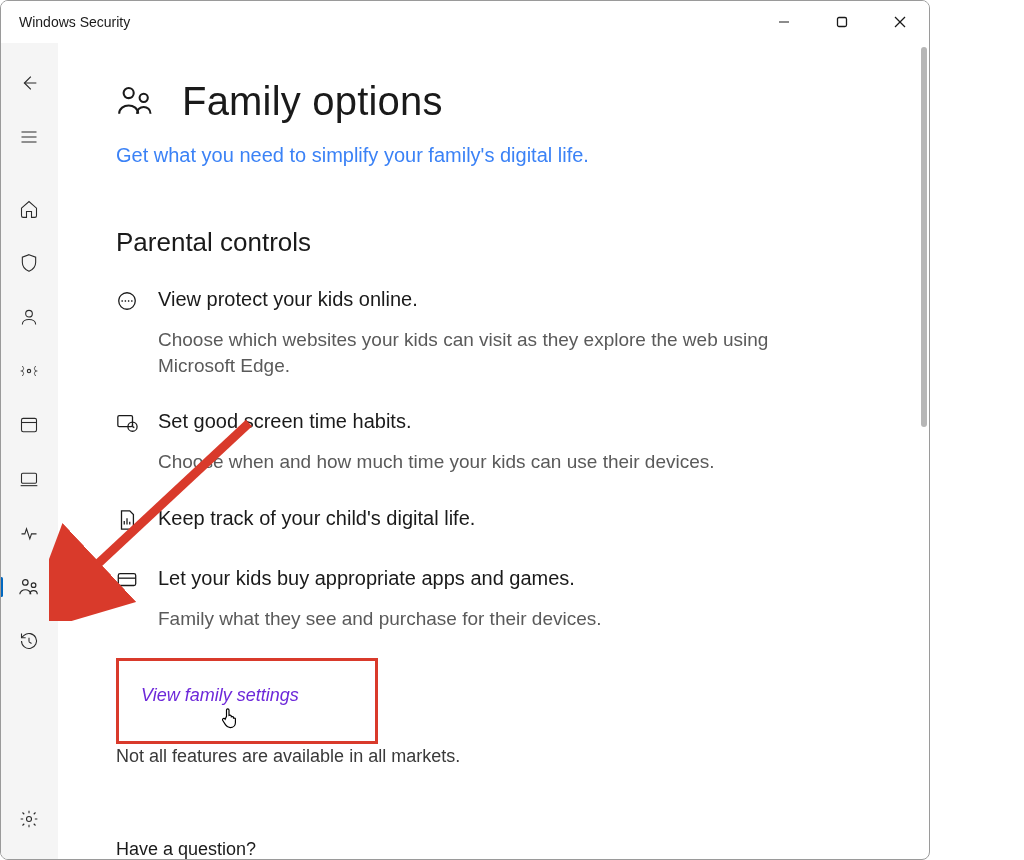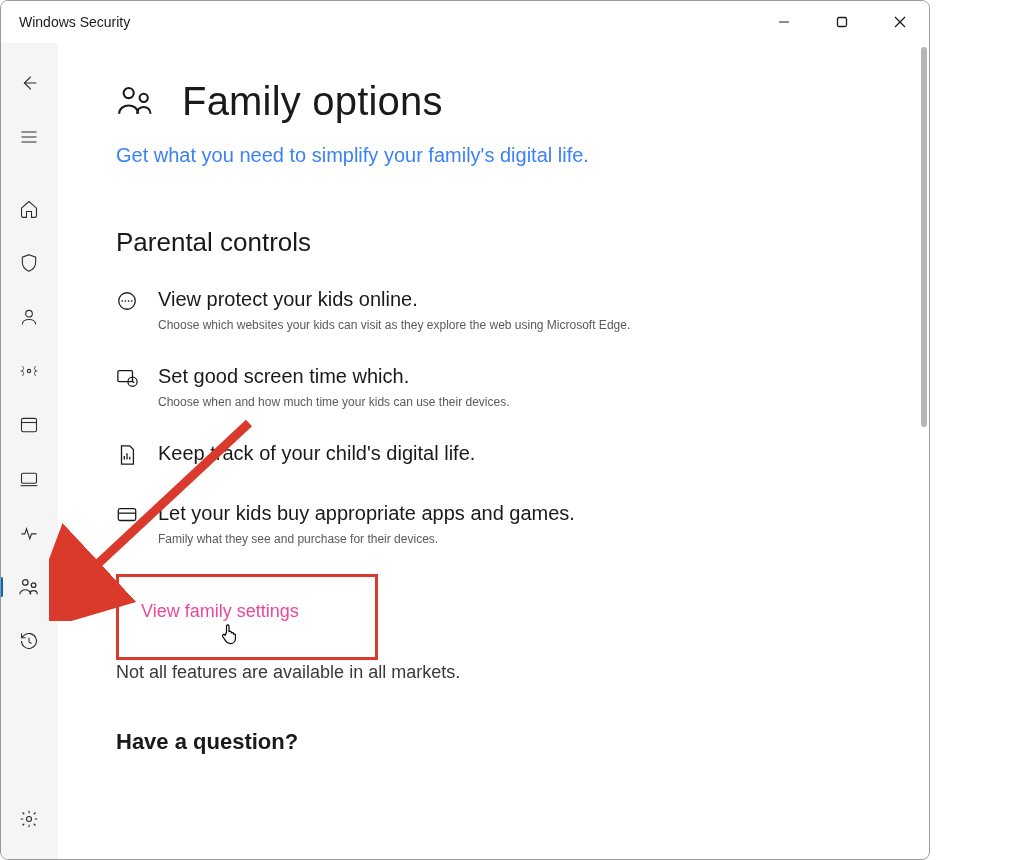--- a/index.html
+++ b/index.html
@@ -93,38 +93,38 @@
   .page-title { font-size:40px; font-weight:400; letter-spacing:.2px; }
   .page-sub { font-size:20px; color:#3b82f6; margin-top:20px; }
 
   .section-title { font-size:26px; font-weight:400; margin-top:60px; }
 
   .feature-list { margin-top:30px; display:flex; flex-direction:column; gap:32px; }
   .feature { display:flex; gap:18px; }
   .ficon { width:24px; flex:0 0 24px; margin-top:2px; }
   .ficon svg { width:22px; height:22px; stroke:#1a1a1a; fill:none; stroke-width:1.4; }
   .ftitle { font-size:20px; color:#1a1a1a; }
-  .fdesc { font-size:12px; color:#5a5a5a; margin-top:6px; max-width:620px; line-height:1.35; }
+  .fdesc { font-size:19px; color:#5a5a5a; margin-top:16px; max-width:620px; line-height:1.35; }
 
   .view-settings-box {
     margin-top:26px;
     border:3px solid #d93a2b;
     width:262px;
     height:86px;
     display:flex;
     align-items:flex-start;
     padding:24px 20px 0 22px;
     position:relative;
   }
-  .view-settings-link { font-size:18px; color:#ec4899; }
+  .view-settings-link { font-size:18px; color:#6d28d9;font-style:italic; }
   .cursor { position:absolute; left:100px; top:45px; }
   .cursor svg { width:20px; height:24px; }
 
   .disclaimer { margin-top:2px; font-size:18px; color:#3a3a3a; }
-  .question-heading { margin-top:46px; font-size:22px; font-weight:700; }
+  .question-heading { margin-top:72px; font-size:18px; font-weight:400; }
 
   
   .scrollbar { position:absolute; right:2px; top:4px; width:6px; height:380px; background:#b6b6b6; border-radius:3px; }
 
   
   .arrow {
     position:absolute;
     pointer-events:none;
   }
 </style>
@@ -272,21 +272,21 @@
         <div class="feature">
           <div class="ficon">
             <svg viewBox="0 0 24 24">
                 <rect x="2" y="4" width="16" height="12" rx="1.5"></rect>
                 <circle cx="18" cy="16" r="5"></circle>
                 <line x1="18" y1="13.5" x2="18" y2="16"></line>
                 <line x1="18" y1="16" x2="20" y2="17"></line>
               </svg>
           </div>
           <div>
-            <div class="ftitle">Set good screen time which.</div>
+            <div class="ftitle">Set good screen time habits.</div>
             <div class="fdesc">Choose when and how much time your kids can use their devices.</div>
           </div>
         </div>
 
         <div class="feature">
           <div class="ficon">
             <svg viewBox="0 0 24 24">
                 <path d="M6 2h9l4 4v16H6z"></path>
                 <line x1="9" y1="17" x2="9" y2="13"></line>
                 <line x1="12" y1="17" x2="12" y2="10"></line>

